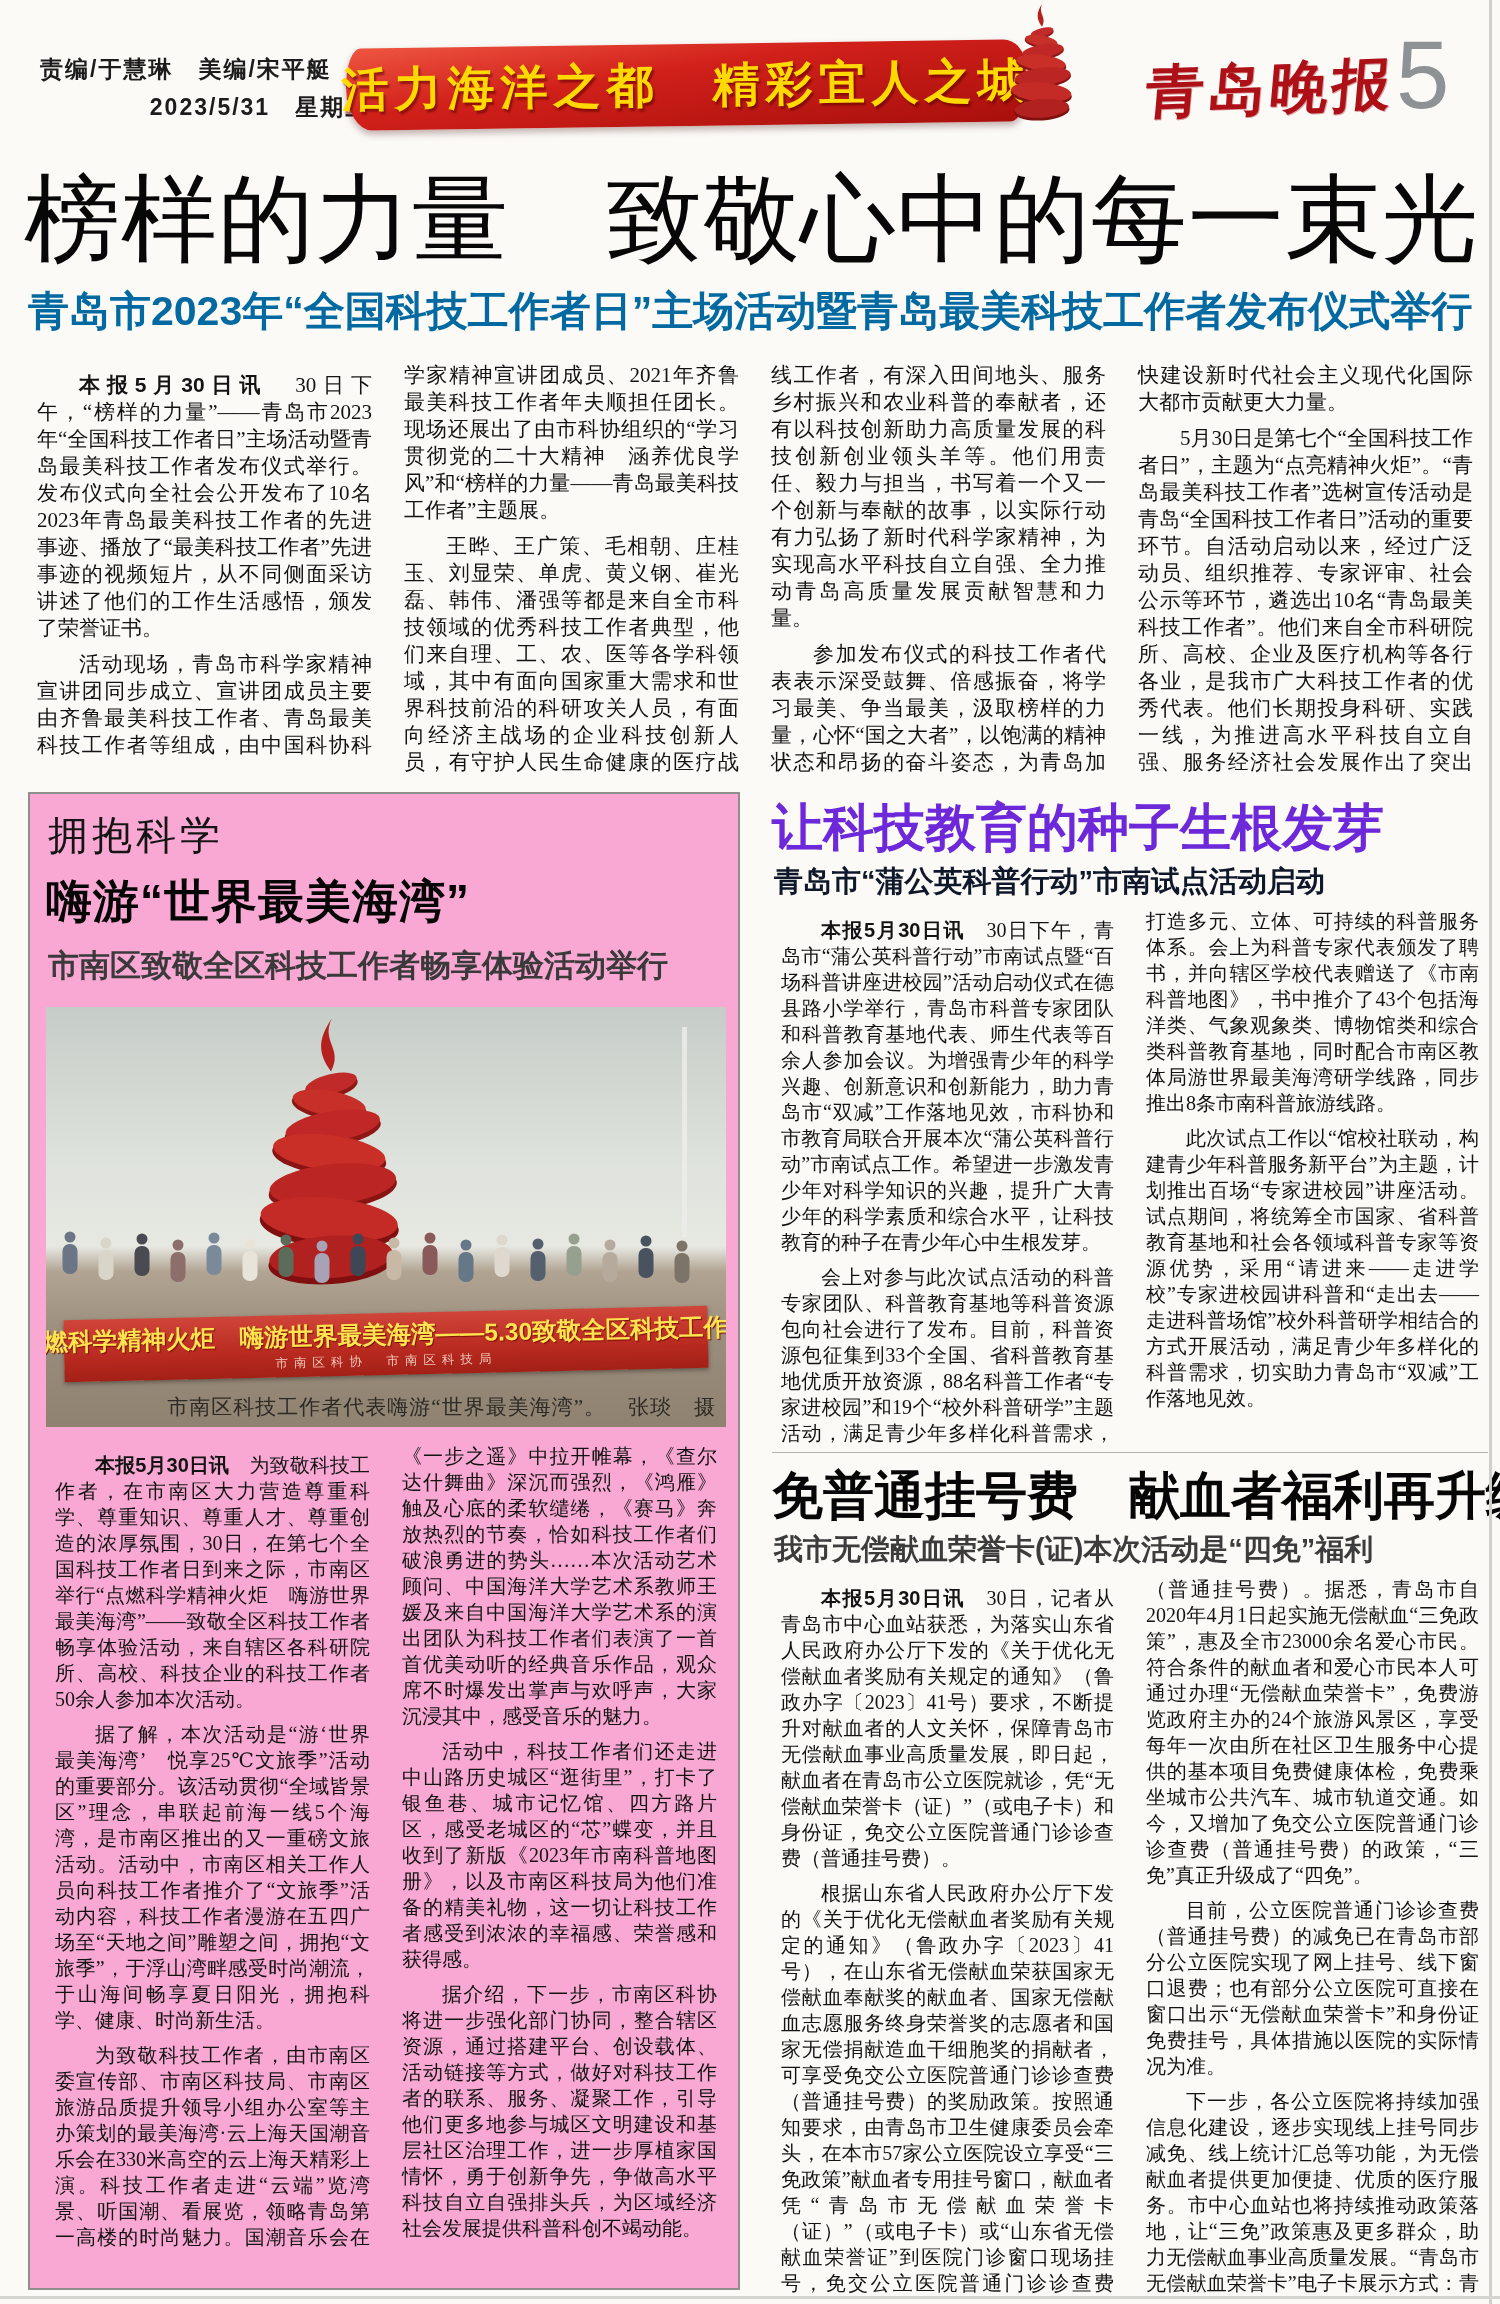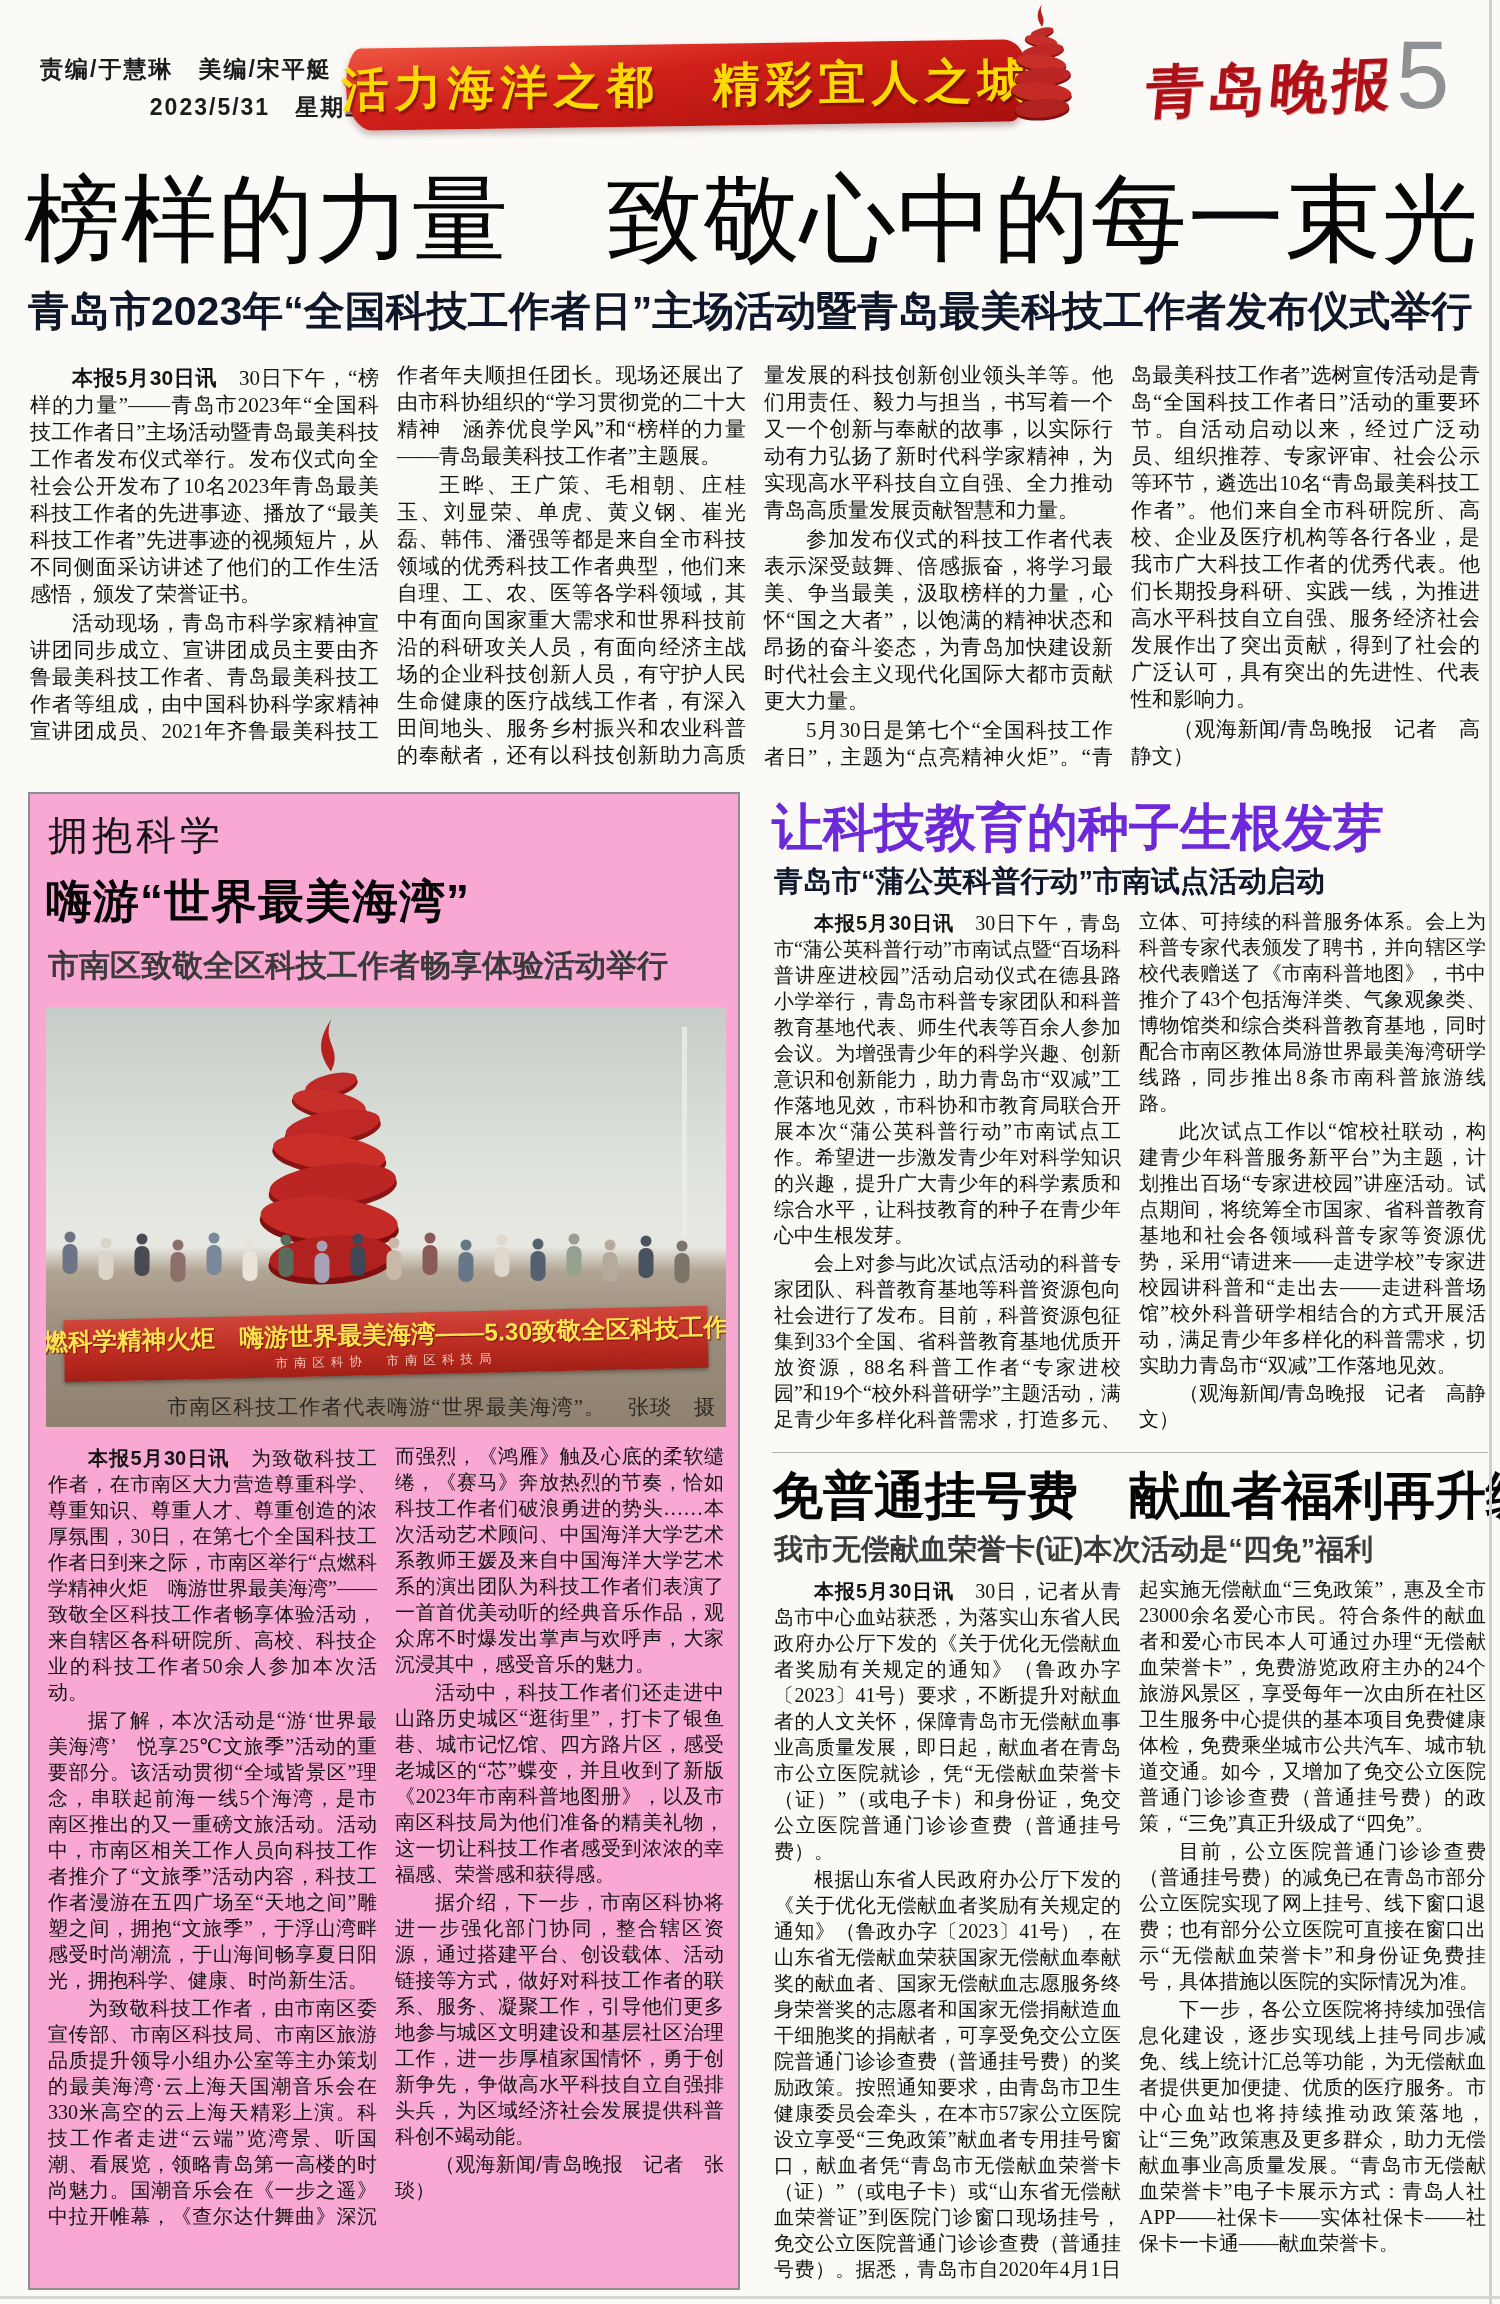--- a/index.html
+++ b/index.html
@@ -18,23 +18,23 @@
   .ribbon-text{font-weight:900;font-size:47px;color:#ffd900;letter-spacing:6px;white-space:nowrap;
                text-shadow:2px 3px 2px rgba(90,0,0,.55);}
   .hdr-sculpt{left:976px;top:2px;width:132px;height:132px;}
   .masthead{left:1146px;top:50px;font-size:58px;font-weight:700;color:#ad1117;letter-spacing:4px;
             transform:skewX(-7deg) rotate(-2deg);text-shadow:1px 1px 0 #d8a0a0;}
   .pagenum{left:1396px;top:20px;font-size:96px;color:#8f9295;font-weight:500;}
 
   
   .lead-headline{left:24px;top:156px;width:1460px;font-weight:400;font-size:96px;letter-spacing:1px;
                  color:#070707;white-space:nowrap;}
-  .lead-subhead{left:28px;top:284px;width:1460px;font-weight:600;font-size:41px;color:#0f172a;white-space:nowrap;}
+  .lead-subhead{left:28px;top:284px;width:1460px;font-weight:600;font-size:41px;color:#0369a1;white-space:nowrap;}
   .body-cols{column-gap:14px;text-align:justify;overflow:hidden;color:#131313;}
-  .body-cols p{margin:2px;text-indent:2em;}
+  .body-cols p{margin:9px;text-indent:2em;}
   .lead-body{left:28px;top:362px;width:1454px;height:414px;column-count:4;font-size:21px;line-height:27px;}
   .dateline{font-family:"Liberation Sans","DejaVu Sans",sans-serif;font-weight:700;}
   .sig{font-weight:400;text-indent:0;font-family:"Liberation Sans","DejaVu Sans",sans-serif;}
 
   
   .bay-box{left:28px;top:792px;width:712px;height:1498px;border:2px solid #8e8e8c;background:#f9a8d4;box-sizing:border-box;padding:12px 14px 0 16px;}
   .bay-kicker{font-size:40px;font-weight:500;letter-spacing:4px;color:#141414;margin:2px 0 0 2px;}
   .bay-headline{font-size:46px;font-weight:700;letter-spacing:1px;color:#060606;margin:8px 0 0 0;white-space:nowrap;}
   .bay-subhead{font-size:31px;font-weight:600;color:#3a3a3a;margin:12px 0 0 2px;white-space:nowrap;}
   .photo{position:relative;width:680px;height:420px;margin-top:20px;overflow:hidden;

